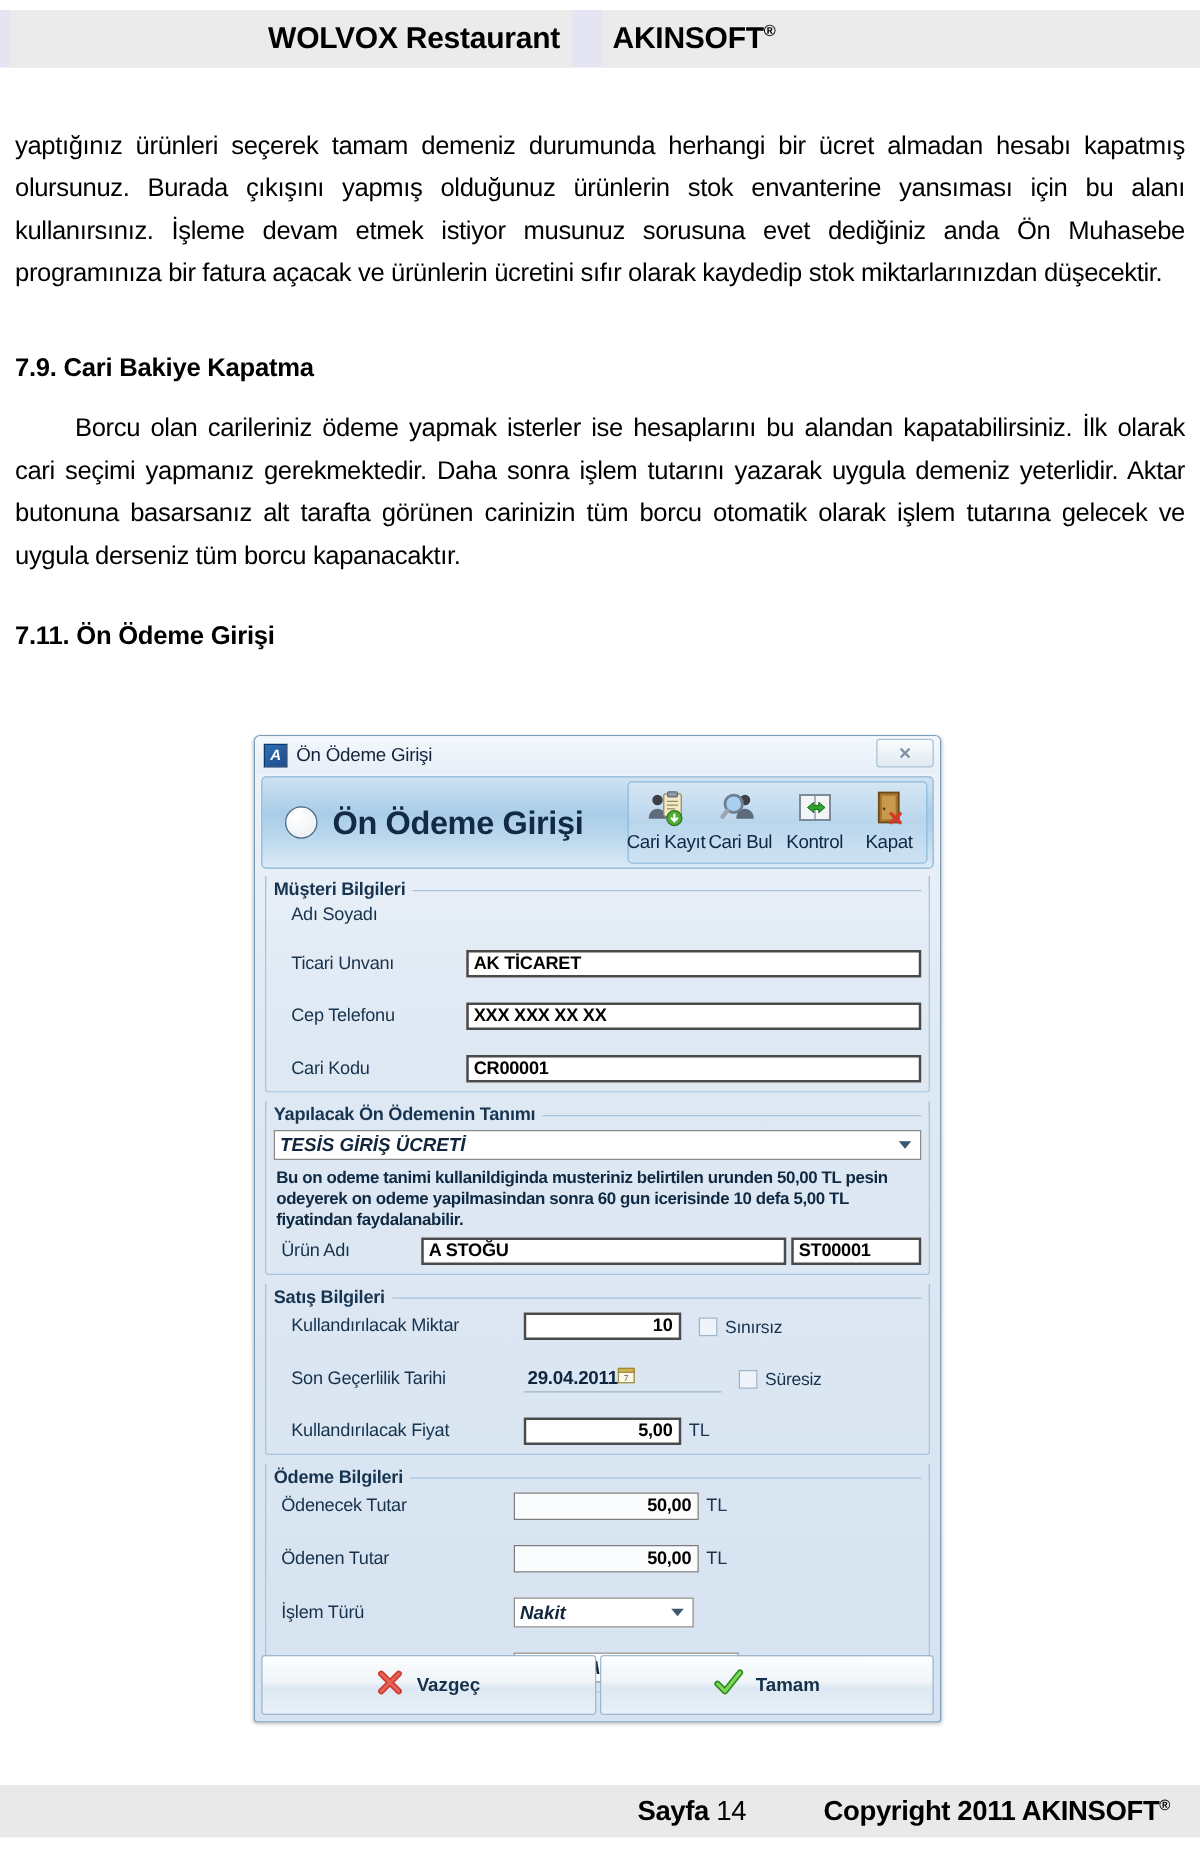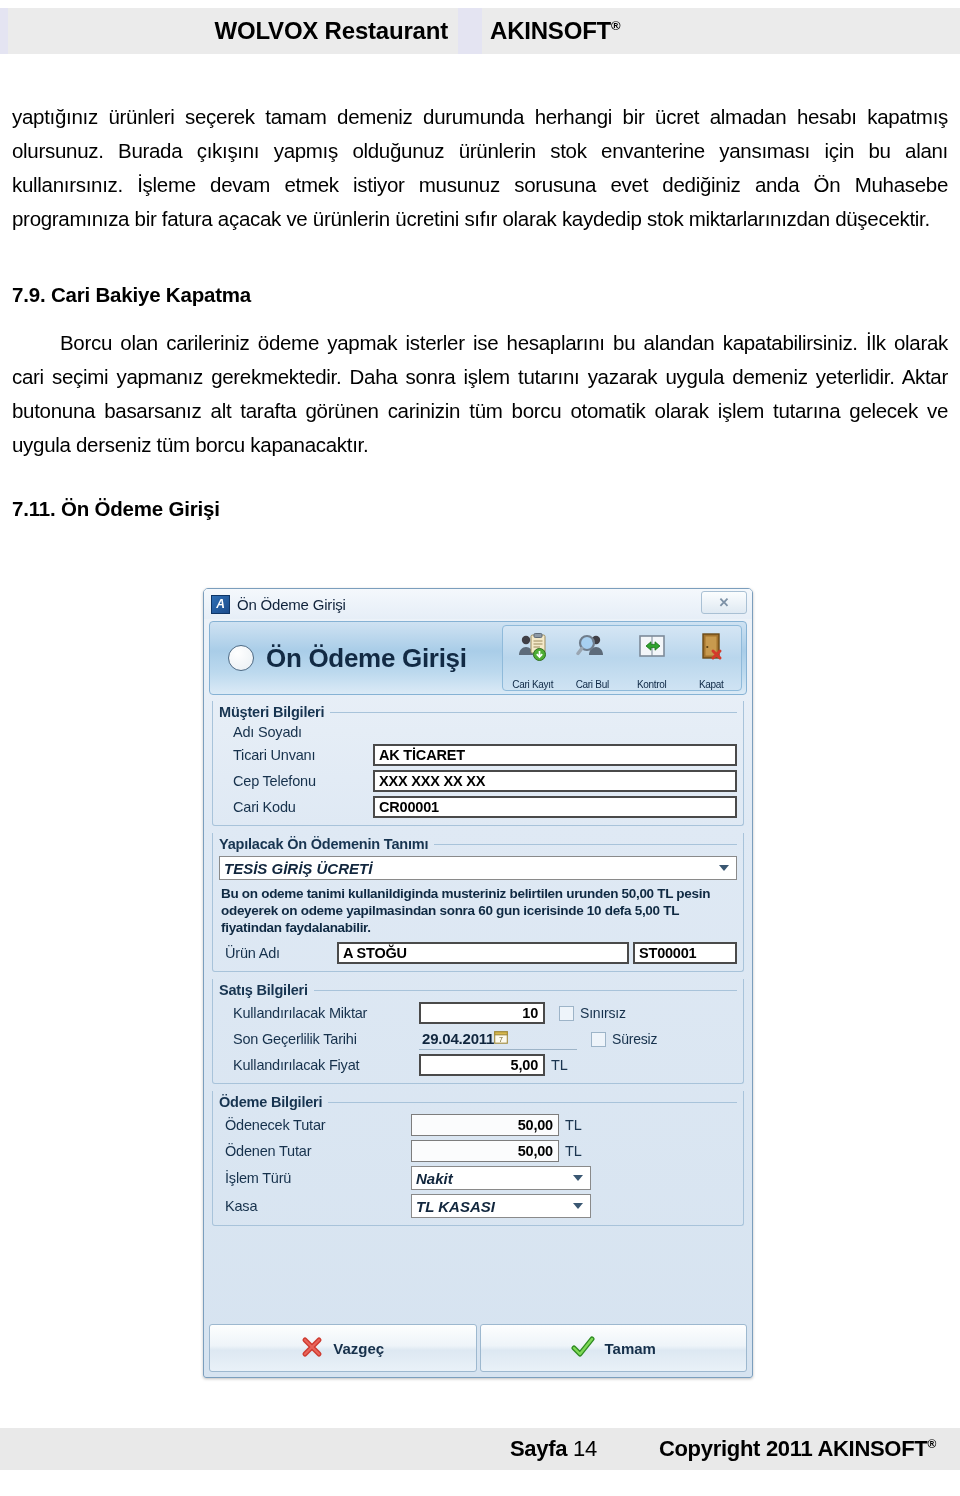--- a/index.html
+++ b/index.html
@@ -130,21 +130,21 @@
     display:flex; align-items:flex-start; justify-content:space-around;
     padding-top:3px;
   }
   .tbtn{
     width:56px;
     display:flex;flex-direction:column;align-items:center;
     cursor:pointer;
   }
   .tbtn .glyph{ height:36px;display:flex;align-items:center;justify-content:center;}
   .tbtn .cap{
-    font-size:10px;color:#0d2744;margin-top:14px;letter-spacing:-0.3px;
+    font-size:15px;color:#0d2744;margin-top:0;letter-spacing:-0.3px;
     white-space:nowrap;
   }
 
   
   .dlg-body{ padding:6px 8px 0 8px; }
 
   .group{
     border:1px solid #a8c3da;
     border-top:none;
     border-radius:0 0 3px 3px;
@@ -166,21 +166,21 @@
   .group-legend .lg-line{ flex:1;height:1px;background:#a8c3da; }
   .group::before{
     content:""; position:absolute; left:-1px; top:0; width:1px; height:11px;
     background:#a8c3da;
   }
   .group::after{
     content:""; position:absolute; right:-1px; top:0; width:1px; height:11px;
     background:#a8c3da;
   }
 
-  .row{ display:flex; align-items:center; margin-bottom:4px; }
+  .row{ display:flex; align-items:center; margin-bottom:20px; }
   .lbl{
     font-size:14.5px; color:#16314c; letter-spacing:-0.2px;
     white-space:nowrap;
   }
   .lbl.w-cust{ width:140px; padding-left:14px;}
   .lbl.w-sat{ width:186px; padding-left:14px;}
   .lbl.w-pay{ width:186px; padding-left:6px;}
 
   .tbox{
     background:#fff;
@@ -438,21 +438,21 @@
         <span class="tbox plain right" style="width:148px;background:#fbfcfd">50,00</span>
         <span class="unit">TL</span>
       </div>
       <div class="row">
         <span class="lbl w-pay">Ödenen Tutar</span>
         <span class="tbox plain right" style="width:148px;background:#fbfcfd">50,00</span>
         <span class="unit">TL</span>
       </div>
       <div class="row">
         <span class="lbl w-pay">İşlem Türü</span>
-        <span class="combo" style="width:180px">
+        <span class="combo" style="width:144px">
           <span>Nakit</span>
           <span class="arrow"></span>
         </span>
       </div>
       <div class="row" style="margin-bottom:0">
         <span class="lbl w-pay">Kasa</span>
         <span class="combo" style="width:180px">
           <span>TL KASASI</span>
           <span class="arrow"></span>
         </span>

